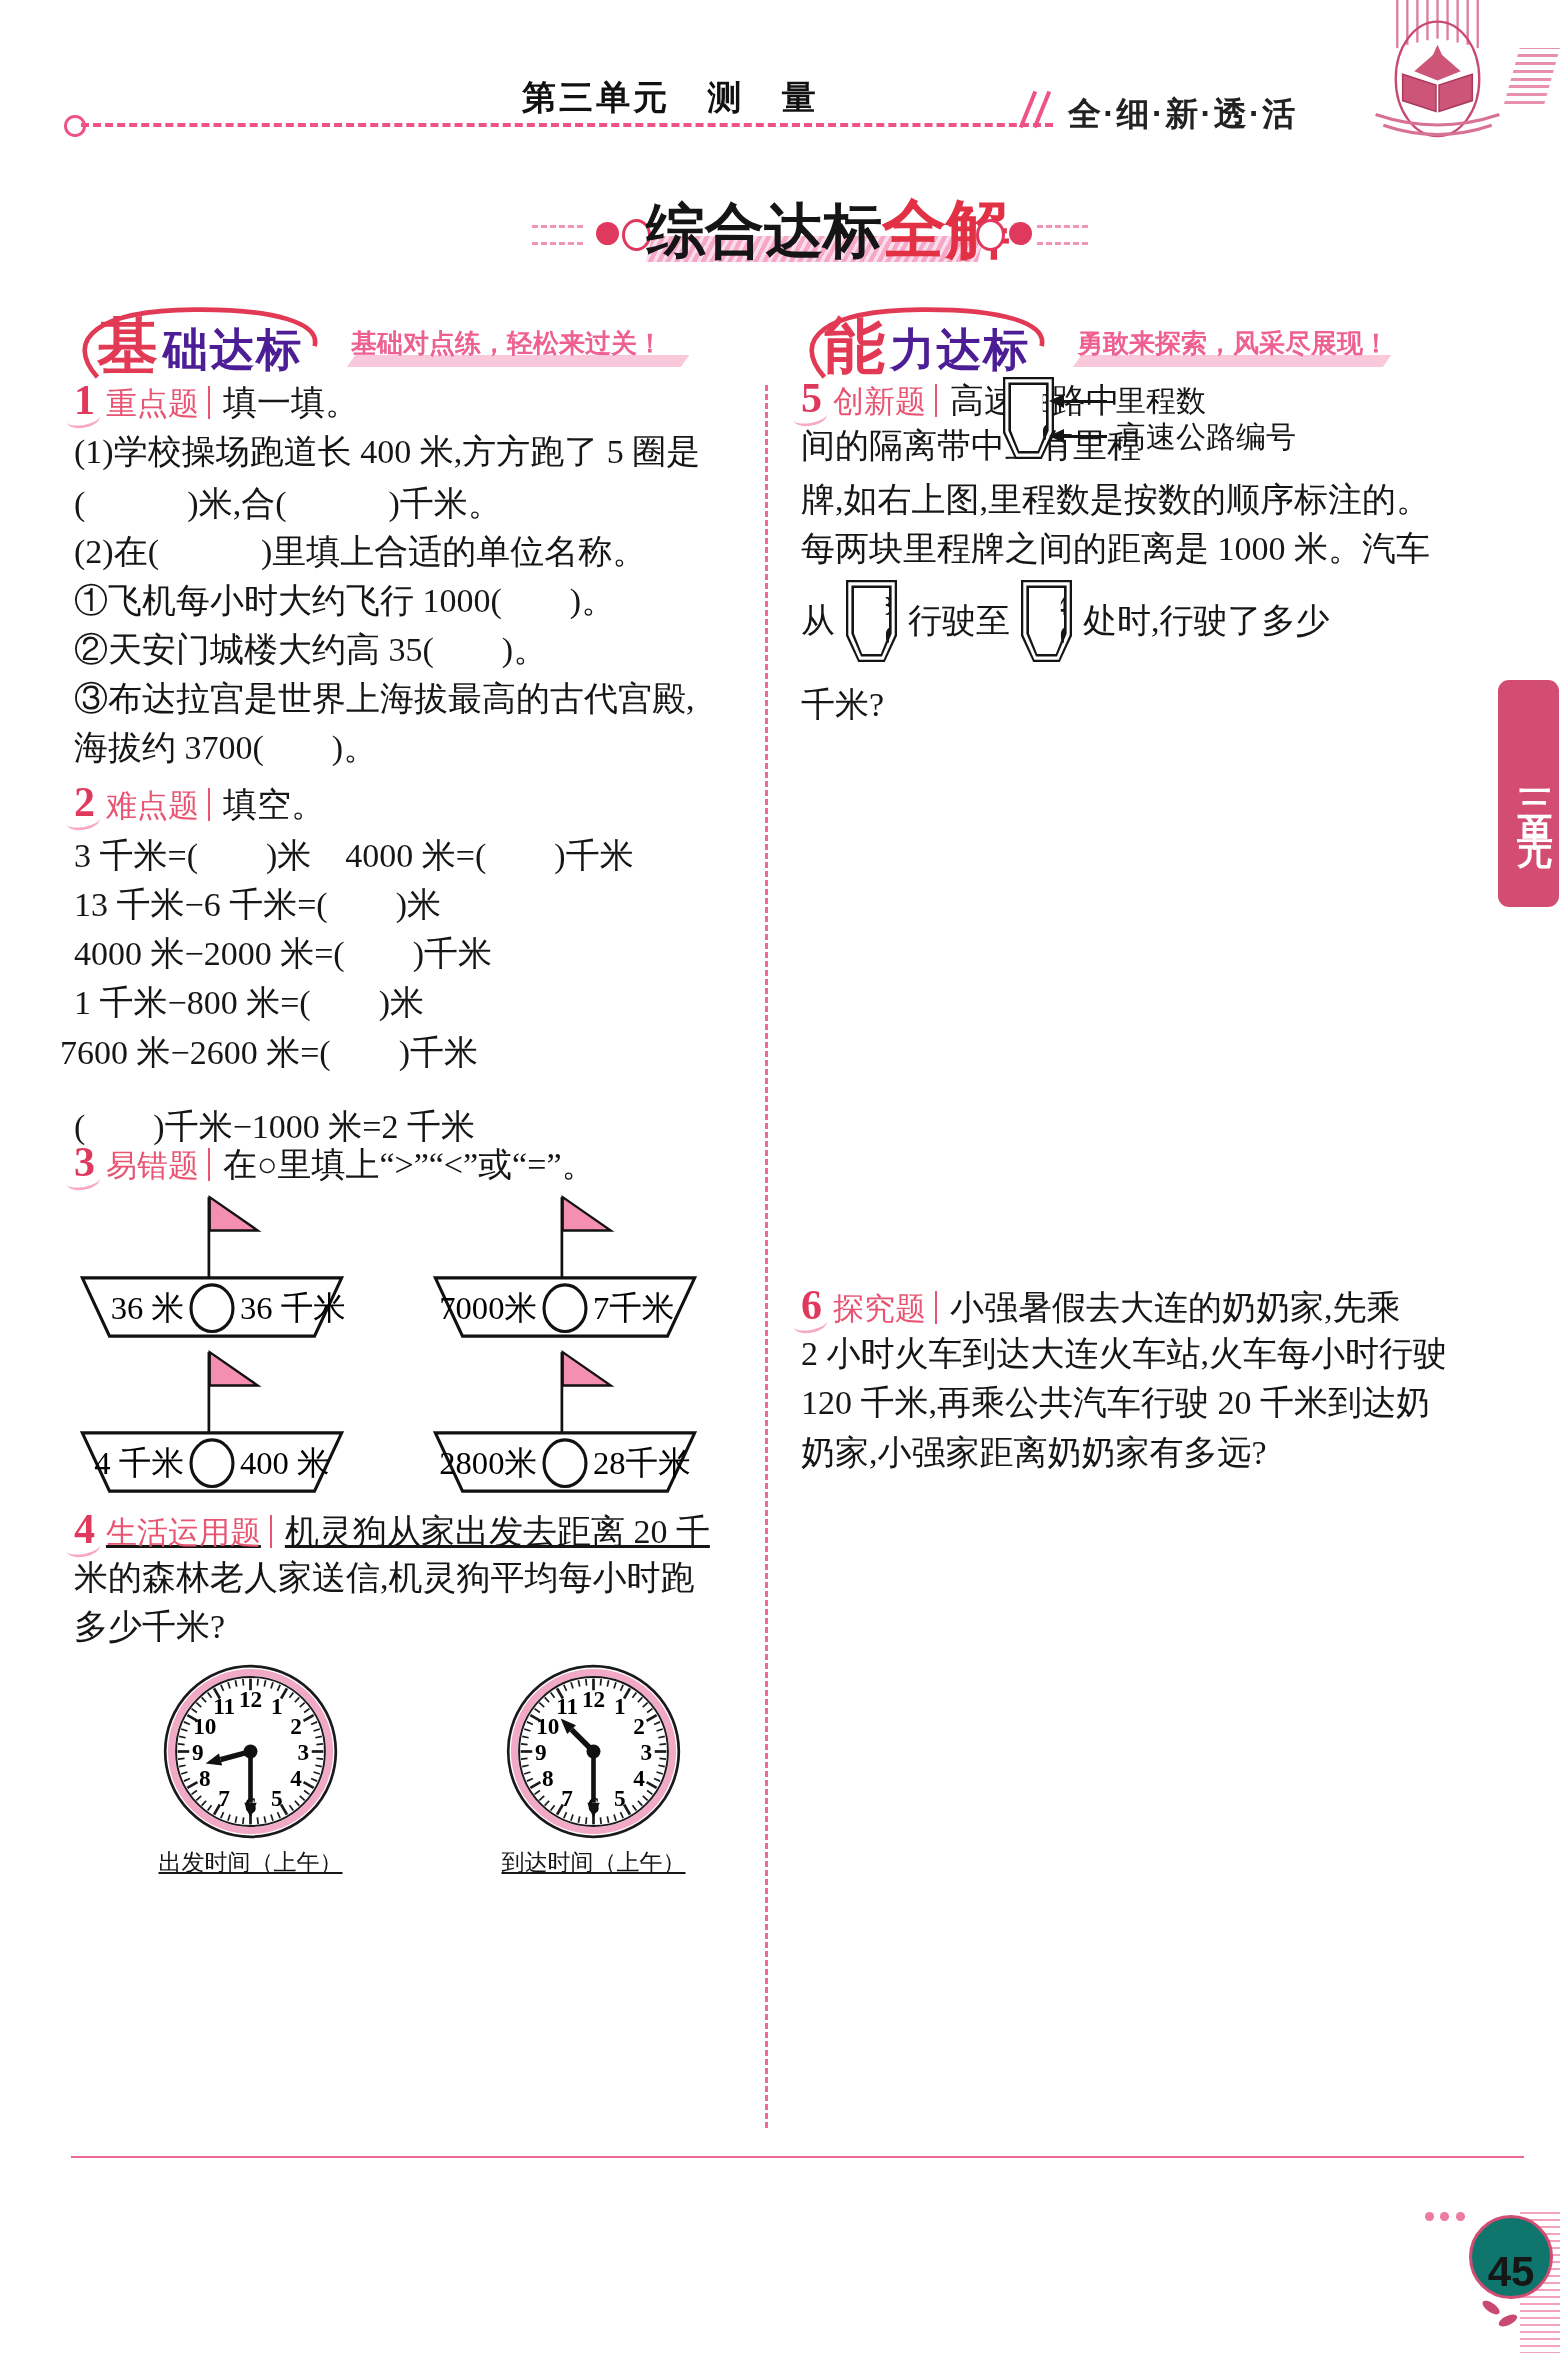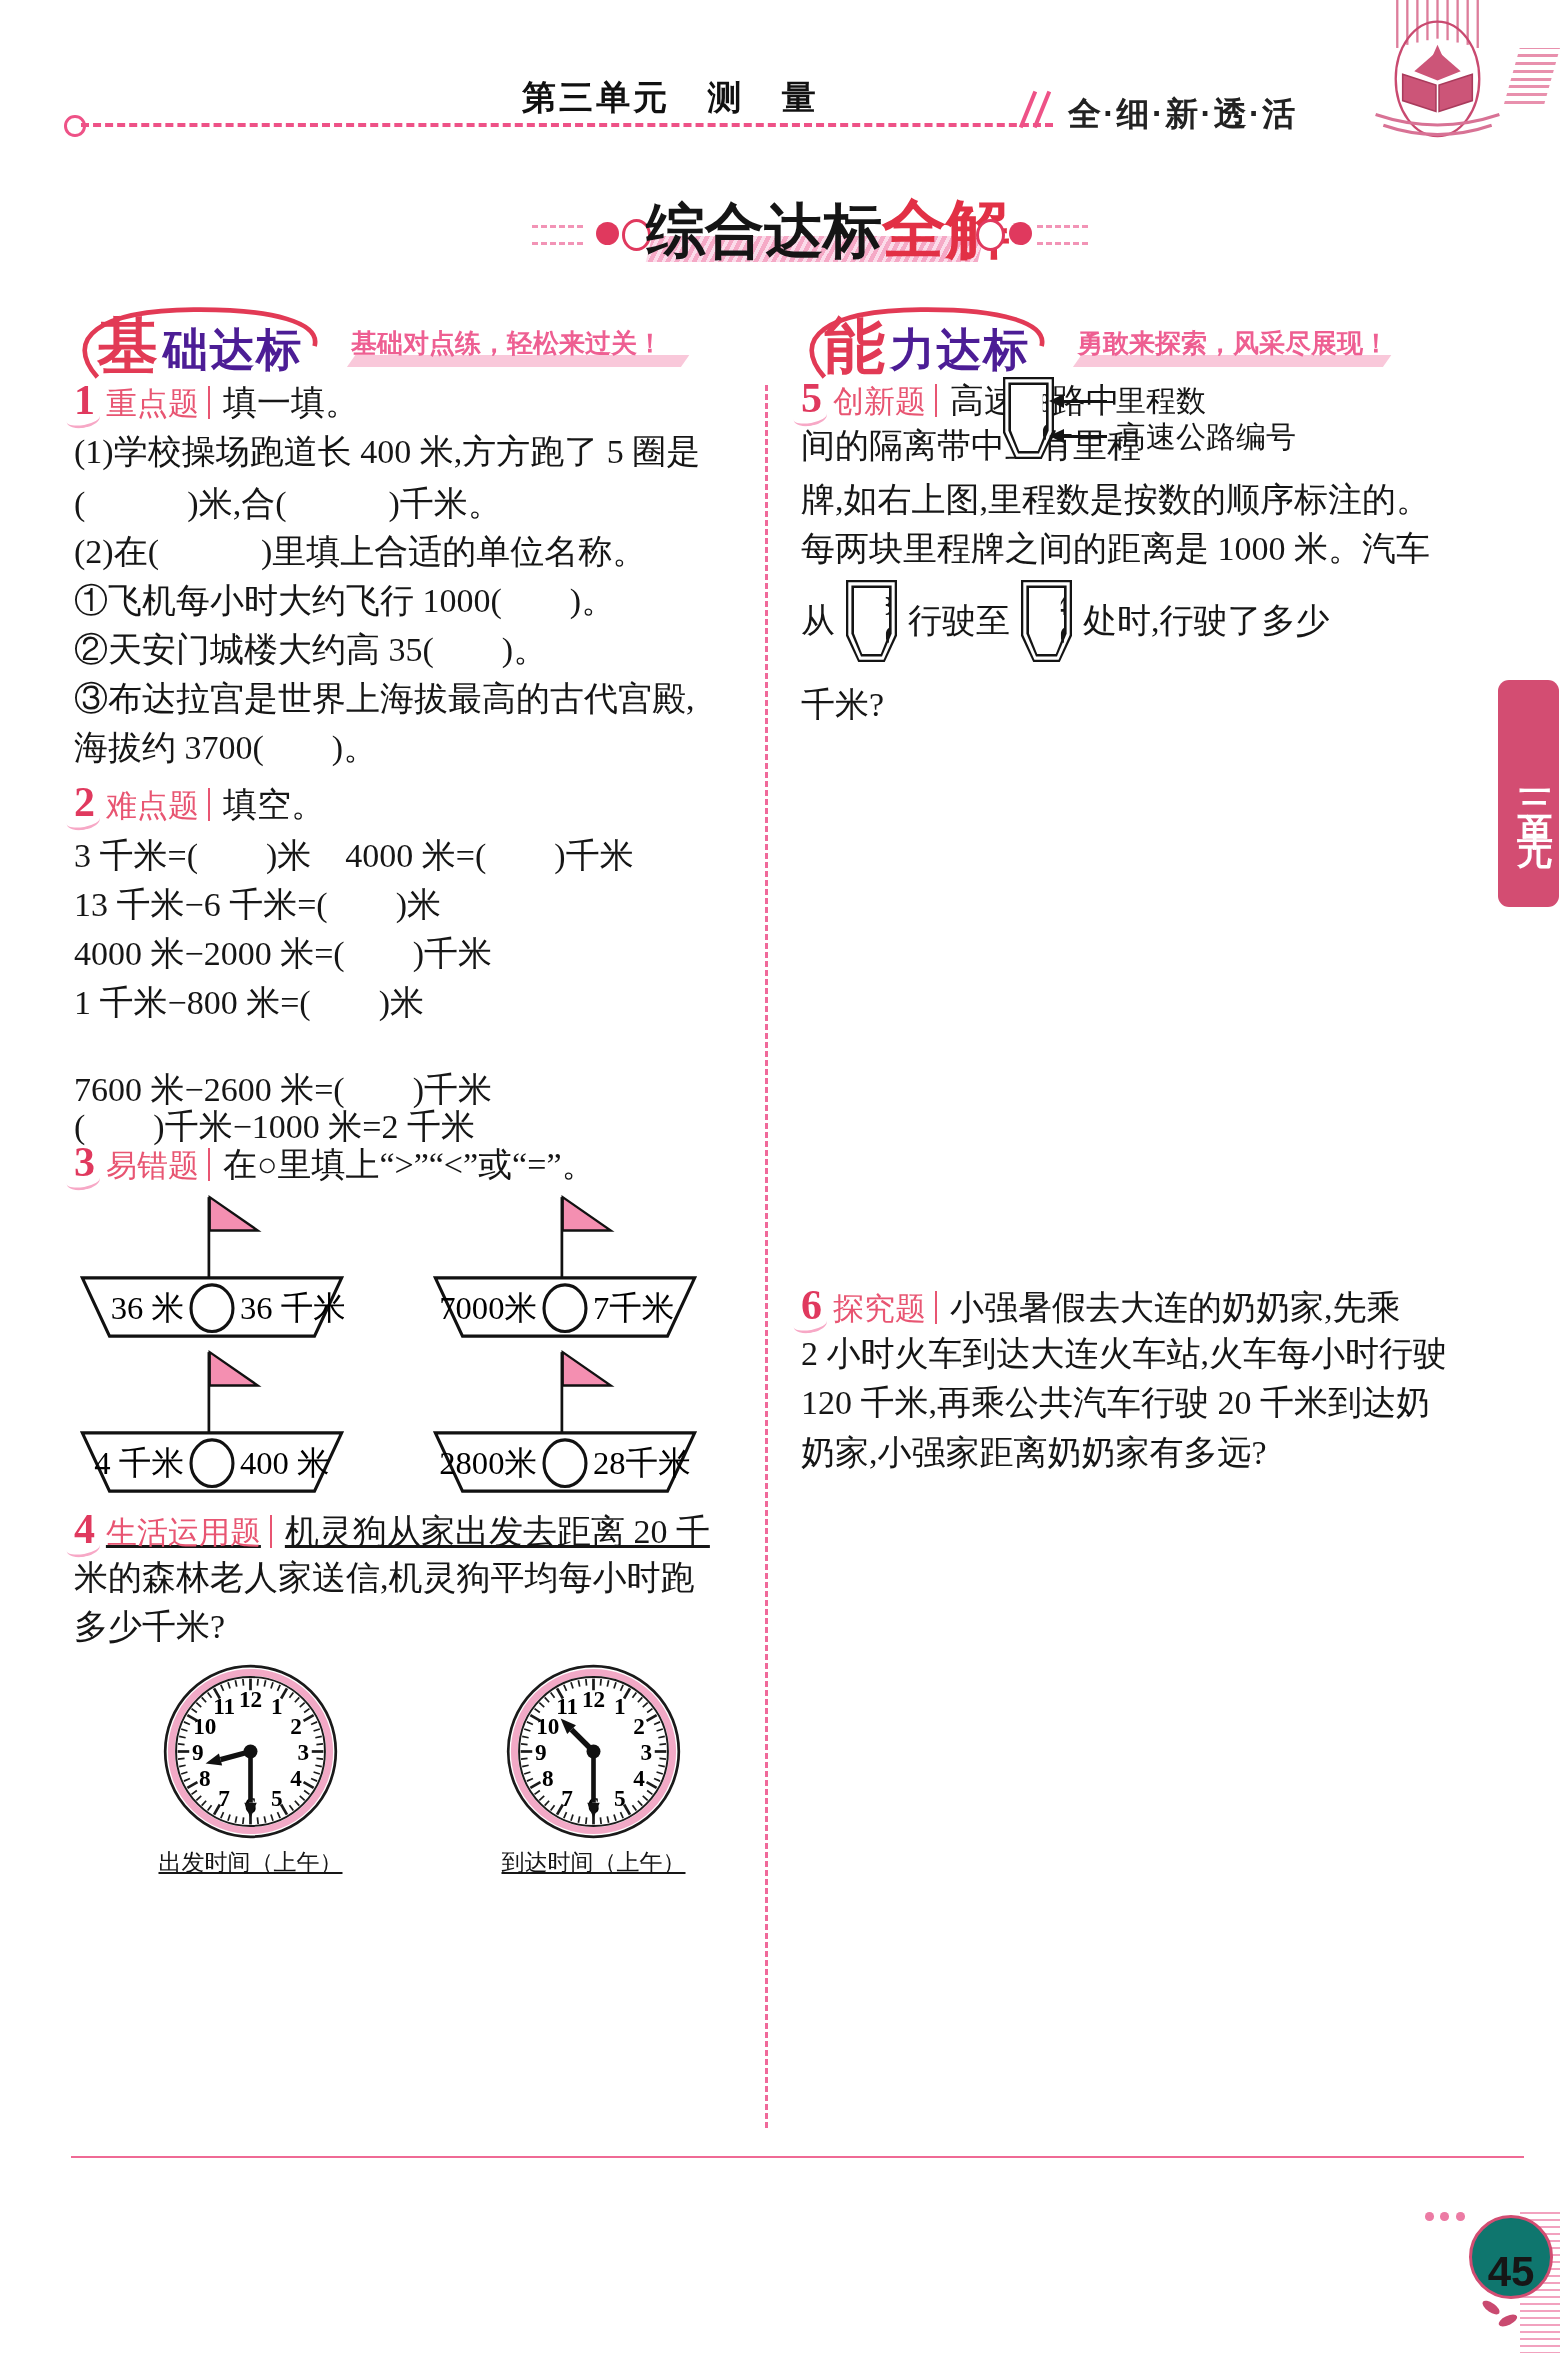--- a/index.html
+++ b/index.html
@@ -149,21 +149,21 @@
       <div class="tline" style="left: 74px; top: 528px;">(2)在(　　　)里填上合适的单位名称。</div>
       <div class="tline" style="left: 74px; top: 577px;">①飞机每小时大约飞行 1000(　　)。</div>
       <div class="tline" style="left: 74px; top: 626px;">②天安门城楼大约高 35(　　)。</div>
       <div class="tline" style="left: 74px; top: 675px;">③布达拉宫是世界上海拔最高的古代宫殿,</div>
       <div class="tline" style="left: 74px; top: 724px;">海拔约 3700(　　)。</div>
       <div class="tline" style="left: 74px; top: 778px;"><span class="pnum">2</span><span class="plabel">难点题</span><span class="pbar"></span><span>填空。</span></div>
       <div class="tline" style="left: 74px; top: 832px;">3 千米=(　　)米　4000 米=(　　)千米</div>
       <div class="tline" style="left: 74px; top: 881px;">13 千米−6 千米=(　　)米</div>
       <div class="tline" style="left: 74px; top: 930px;">4000 米−2000 米=(　　)千米</div>
       <div class="tline" style="left: 74px; top: 979px;">1 千米−800 米=(　　)米</div>
-      <div class="tline" style="left: 74px; top: 1029px; margin-top: 37px;">7600 米−2600 米=(　　)千米</div>
+      <div class="tline" style="left: 60px; top: 1029px;">7600 米−2600 米=(　　)千米</div>
       <div class="tline" style="left: 74px; top: 1078px; margin-top: 25px;">(　　)千米−1000 米=2 千米</div>
       <div class="tline" style="left: 74px; top: 1138px;"><span class="pnum">3</span><span class="plabel">易错题</span><span class="pbar"></span><span>在○里填上“&gt;”“&lt;”或“=”。</span></div>
       <div class="tline" style="left: 74px; top: 1505px; text-decoration: underline;"><span class="pnum">4</span><span class="plabel">生活运用题</span><span class="pbar"></span><span>机灵狗从家出发去距离 20 千</span></div>
       <div class="tline" style="left: 74px; top: 1554px;">米的森林老人家送信,机灵狗平均每小时跑</div>
       <div class="tline" style="left: 74px; top: 1603px;">多少千米?</div>
       <div class="tline" style="left: 801px; top: 374px;"><span class="pnum">5</span><span class="plabel">创新题</span><span class="pbar"></span><span>高速公路中</span></div>
       <div class="tline" style="left: 801px; top: 422px;">间的隔离带中立有里程</div>
       <div class="tline" style="left: 801px; top: 476px;">牌,如右上图,里程数是按数的顺序标注的。</div>
       <div class="tline" style="left: 801px; top: 525px;">每两块里程牌之间的距离是 1000 米。汽车</div>
       <div class="tline" style="left: 801px; top: 681px;">千米?</div>

